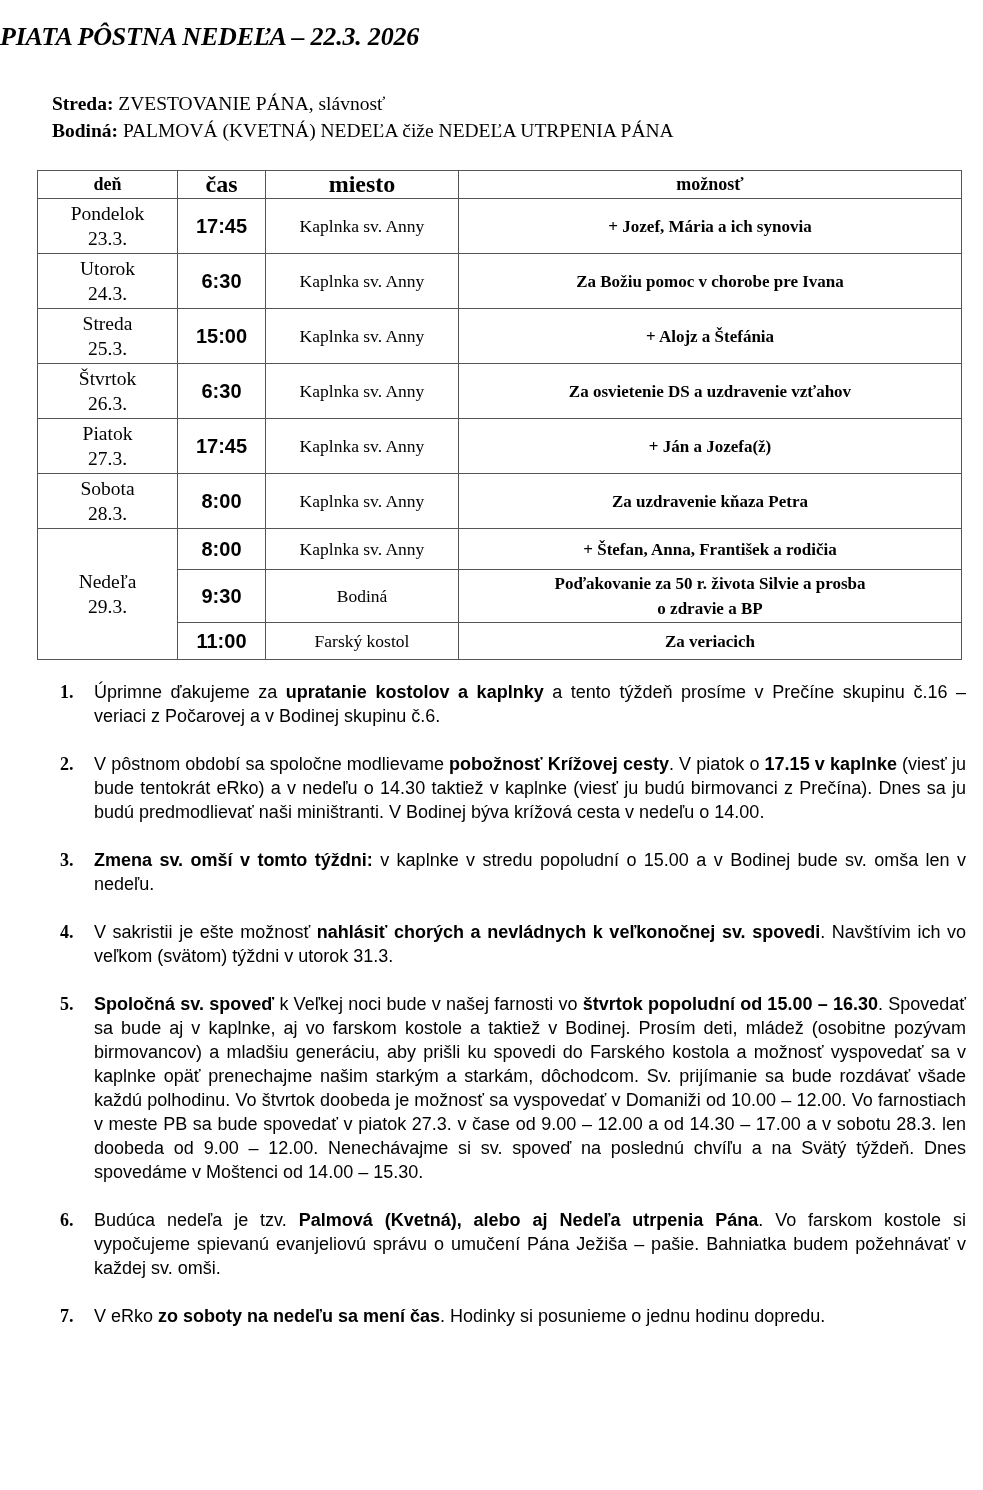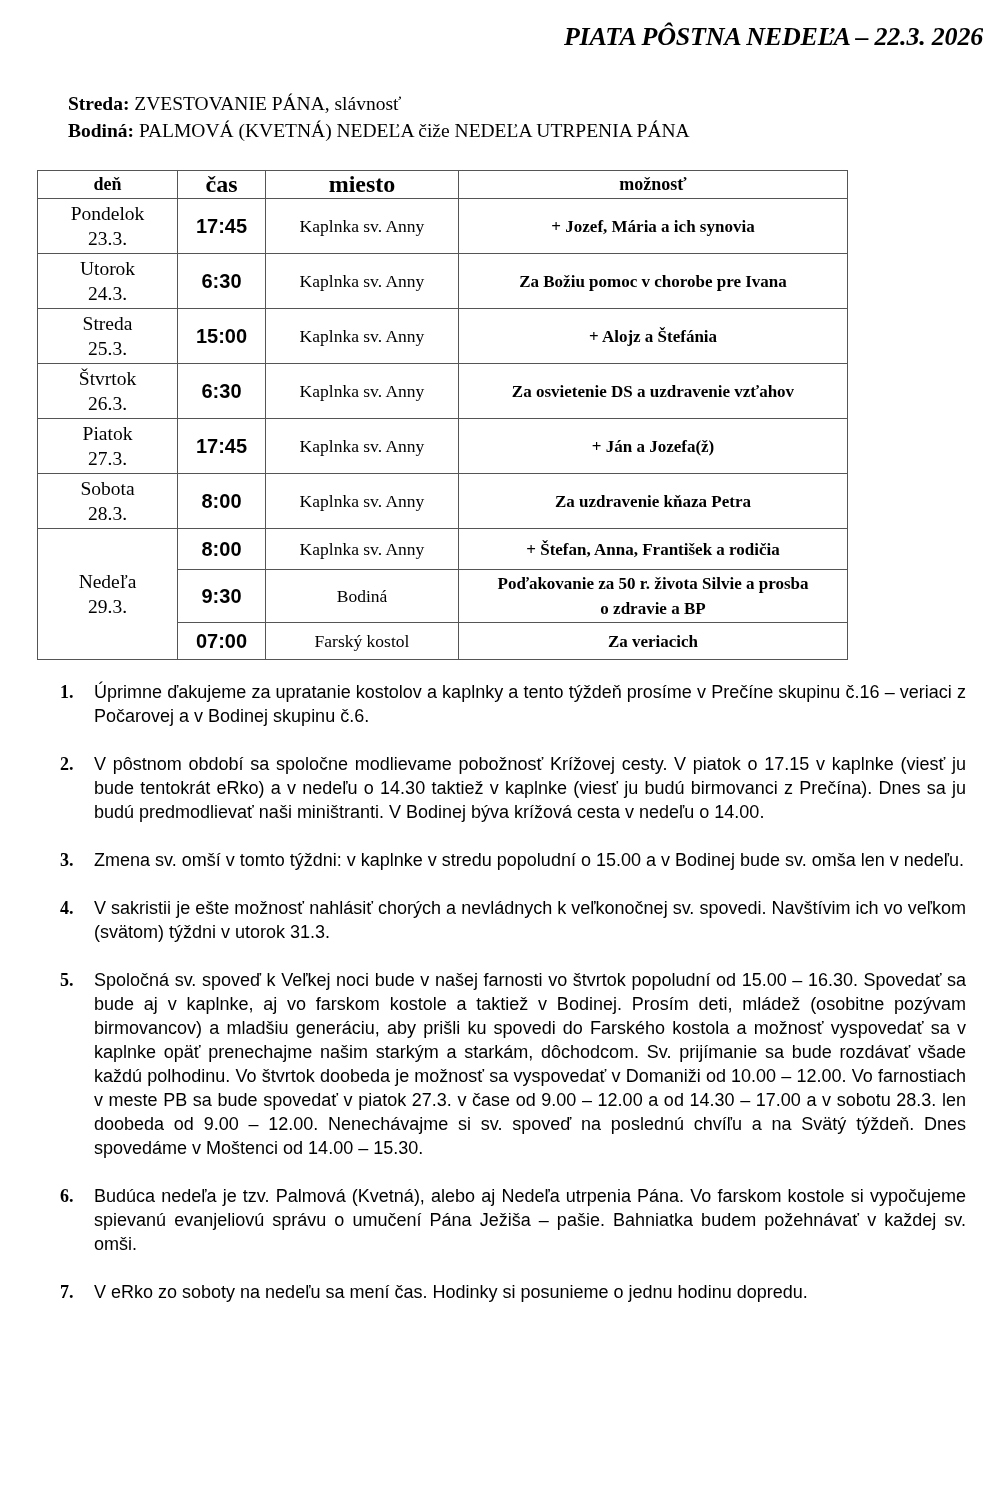--- a/index.html
+++ b/index.html
@@ -1,28 +1,28 @@
 <!DOCTYPE html>
 <html><head>
 <meta charset="utf-8">
 <style>
   html, body { margin: 0; padding: 0; background: #ffffff; }
   body { width: 983px; height: 1490px; position: relative; color: #000; overflow: hidden; }
   .title {
-    position: absolute; left: 0; width: 983px; top: 22px; text-align: right;
+    position: absolute; left: 0; width: 983px; top: 22px; text-align: left;
     font-family: "Liberation Serif", serif; font-weight: bold; font-style: italic;
     font-size: 26px; letter-spacing: -0.2px;
   }
   .feasts {
-    position: absolute; left: 68px; top: 90px;
+    position: absolute; left: 52px; top: 90px;
     font-family: "Liberation Serif", serif; font-size: 19.5px; line-height: 27px;
   }
   .feasts b { font-weight: bold; }
   table.sched {
-    position: absolute; left: 37px; top: 170px; width: 811px;
+    position: absolute; left: 37px; top: 170px; width: 925px;
     border-collapse: collapse; table-layout: fixed;
     font-family: "Liberation Serif", serif;
   }
   table.sched td, table.sched th {
     border: 1px solid #555; text-align: center; vertical-align: middle; padding: 0;
   }
   table.sched th { font-weight: bold; font-size: 18px; height: 23px; }
   .c-day { width: 139px; font-size: 19.5px; line-height: 25px; }
   .c-time { width: 87px; font-family: "Liberation Sans", sans-serif; font-weight: bold; font-size: 20px; }
   .c-place { width: 192px; font-size: 17.5px; }
@@ -33,21 +33,21 @@
   tr.r-sun3 td { height: 36px; }
   .notes {
     position: absolute; left: 60px; top: 680px; width: 906px;
     font-family: "Liberation Sans", sans-serif; font-size: 18px; line-height: 24px;
   }
   .note { display: flex; margin-bottom: 24px; }
   .note .num {
     width: 34px; flex: 0 0 34px; font-family: "Liberation Serif", serif; font-weight: bold; font-size: 18px;
   }
   .note .txt { flex: 1; text-align: justify; }
-  .note b { font-weight: normal; margin-top: 20px; }
+  .note b { font-weight: bold; margin-top: 20px; }
 </style>
 </head>
 <body>
 
 <div class="title">PIATA PÔSTNA NEDEĽA – 22.3. 2026</div>
 
 <div class="feasts">
   <div><b>Streda:</b><span> ZVESTOVANIE PÁNA, slávnosť</span></div>
   <div><b>Bodiná:</b><span> PALMOVÁ (KVETNÁ) NEDEĽA čiže NEDEĽA UTRPENIA PÁNA</span></div>
 </div>
@@ -127,21 +127,21 @@
     </tr>
     <tr class="r-sun2">
       <td class="c-time">9:30</td>
       <td class="c-place">Bodiná</td>
       <td class="c-int">
           <div>Poďakovanie za 50 r. života Silvie a prosba</div>
           <div>o zdravie a BP</div>
         </td>
     </tr>
     <tr class="r-sun3">
-      <td class="c-time">07:00</td>
+      <td class="c-time">11:00</td>
       <td class="c-place">Farský kostol</td>
       <td class="c-int">Za veriacich</td>
     </tr>
   </tbody>
 </table>
 
 <div class="notes" id="notes">
     <div class="note">
       <div class="num">1.</div>
       <div class="txt"><span>Úprimne ďakujeme za </span><b>upratanie kostolov a kaplnky</b><span> a tento týždeň prosíme v Prečíne skupinu č.16 – veriaci z Počarovej a v Bodinej skupinu č.6.</span></div>

